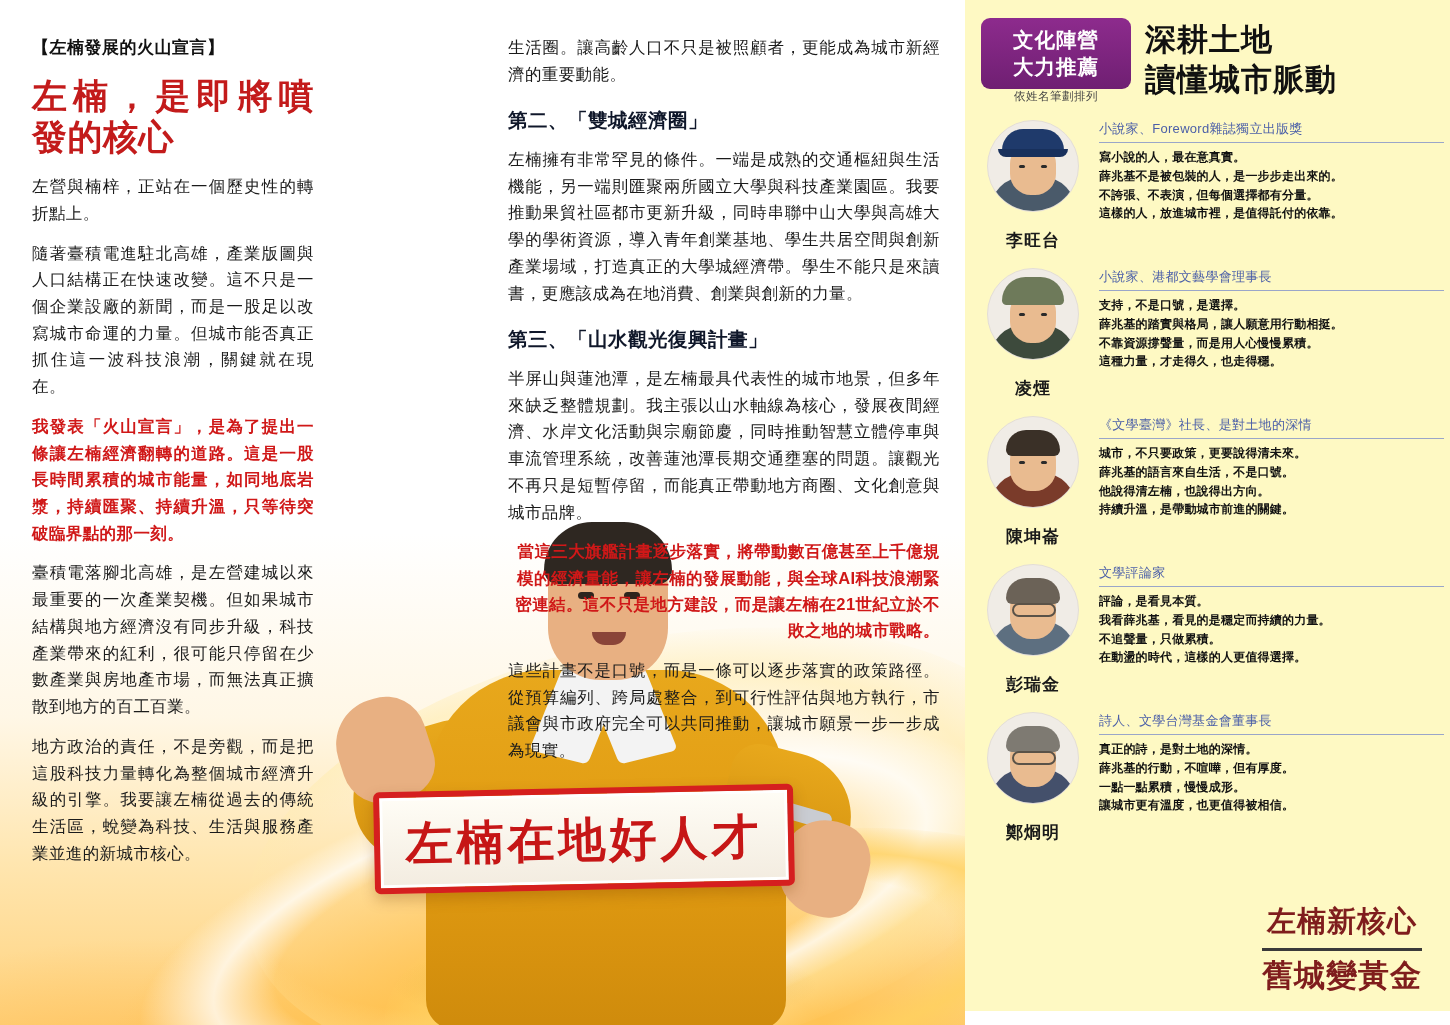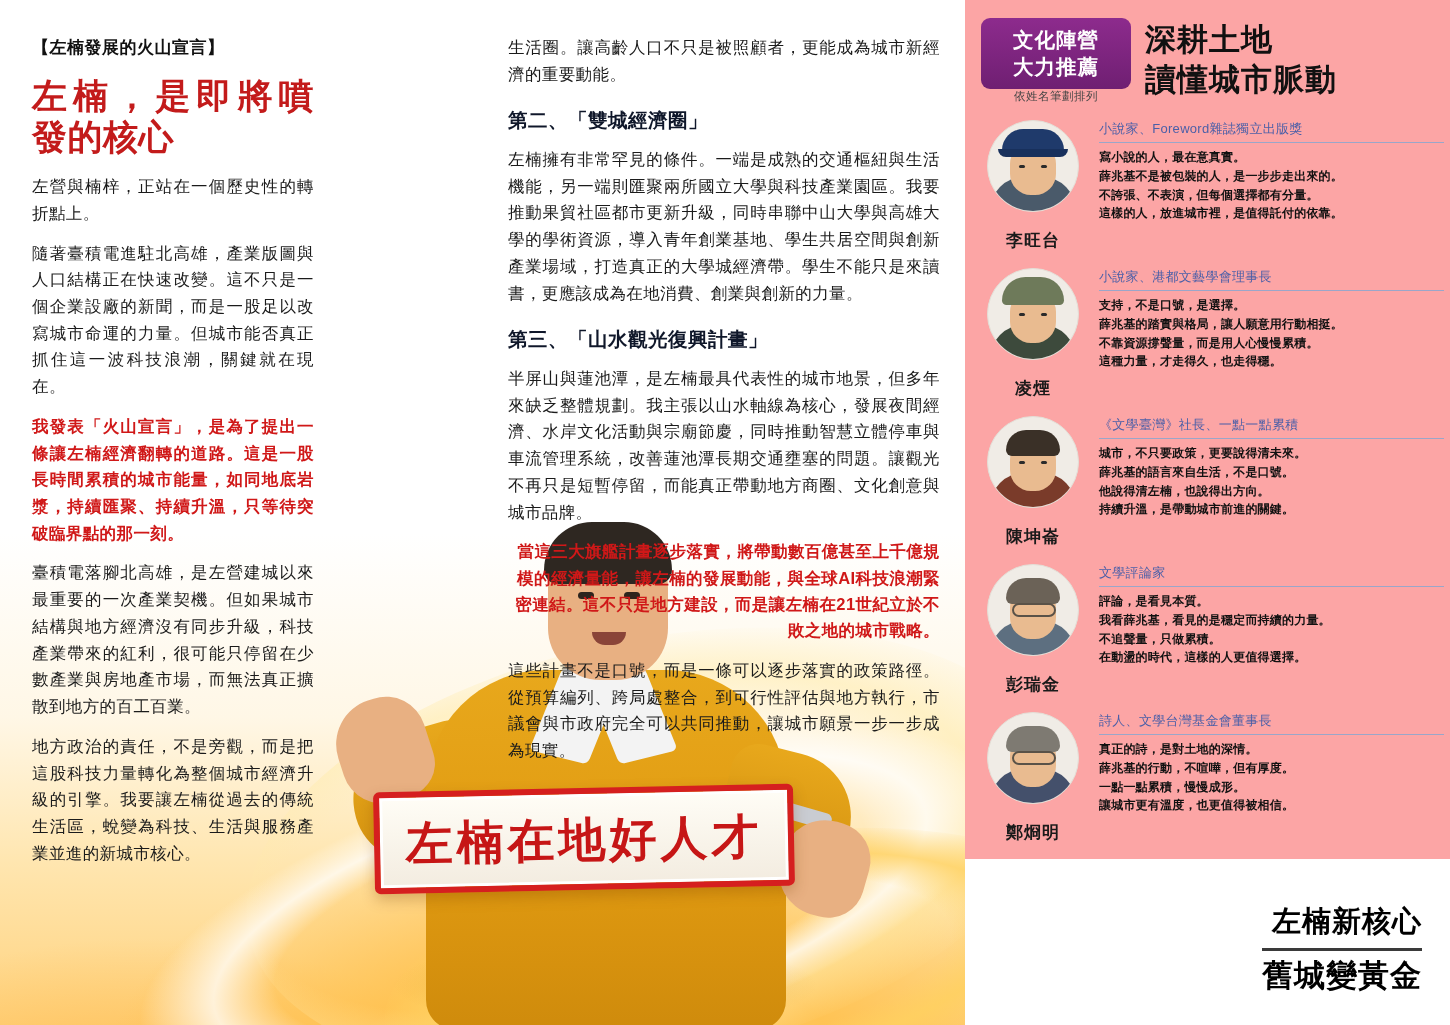--- a/index.html
+++ b/index.html
@@ -89,30 +89,30 @@
     display:flex; align-items:center; justify-content:center;
     transform:rotate(-1.2deg);
   }
   .sign span {
     font-size:47px; font-weight:bold; color:#c61616;
     letter-spacing:4px; line-height:1;
   }
 
   .slogan {
     position:absolute; right:28px; bottom:28px; z-index:9;
-    text-align:right; color:#000000;
+    text-align:center; color:#7f1d1d;
   }
   .slogan .l1 { font-size:29px; font-weight:bold; letter-spacing:1px; }
   .slogan .line { height:3px; background:#3a3a3a; margin:6px 0 4px auto; width:100%; }
   .slogan .l2 { font-size:31px; font-weight:bold; letter-spacing:1px; }
 
   
   .right {
-    position:absolute; left:965px; top:0; width:485px; height:859px;
-    background:#fca5a5; padding:18px 6px 0 16px;
+    position:absolute; left:965px; top:0; width:485px; height:1011px;
+    background:#fef9c3; padding:18px 6px 0 16px;
   }
   .r-head { display:flex; align-items:flex-start; gap:14px; }
   .badge {
     width:150px; text-align:center;
   }
   .badge .pill {
     background:linear-gradient(180deg,#8d2b8d,#6f1f72);
     color:#fff; font-weight:bold; font-size:20.5px; line-height:1.32;
     border-radius:9px; padding:8px 6px 9px; letter-spacing:1px;
   }
@@ -265,21 +265,21 @@
         <div class="avatar">
           <div class="av-body" style="background:#7a3b2a"></div>
           <div class="av-head"></div>
           <div class="av-hair"></div>
           <div class="av-eyeL"></div>
           <div class="av-eyeR"></div>
         </div>
         <div class="p-name">陳坤崙</div>
       </div>
       <div class="p-right">
-        <div class="p-role">《文學臺灣》社長、一點一點累積</div>
+        <div class="p-role">《文學臺灣》社長、是對土地的深情</div>
         <div class="p-quote">
           <div>城市，不只要政策，更要說得清未來。</div>
           <div>薛兆基的語言來自生活，不是口號。</div>
           <div>他說得清左楠，也說得出方向。</div>
           <div>持續升溫，是帶動城市前進的關鍵。</div>
         </div>
       </div>
     </div>
 
     <div class="person">

